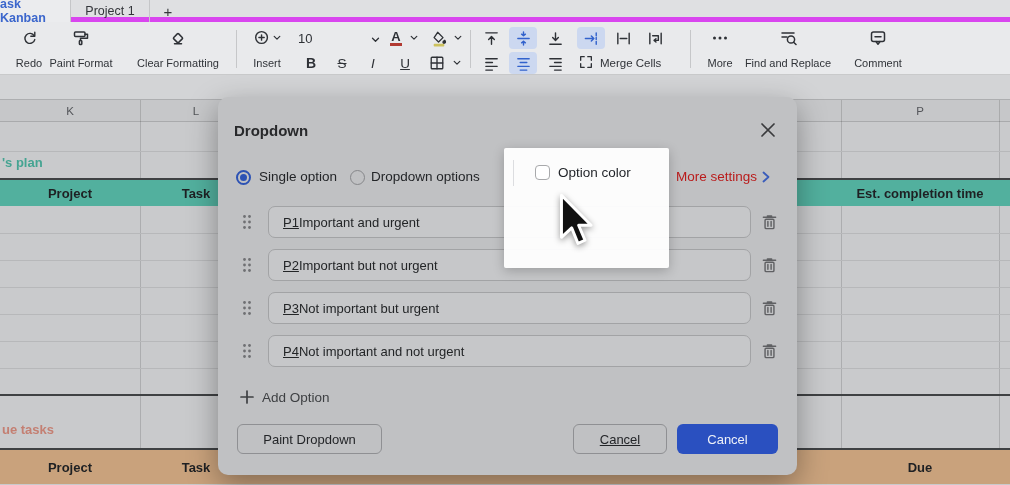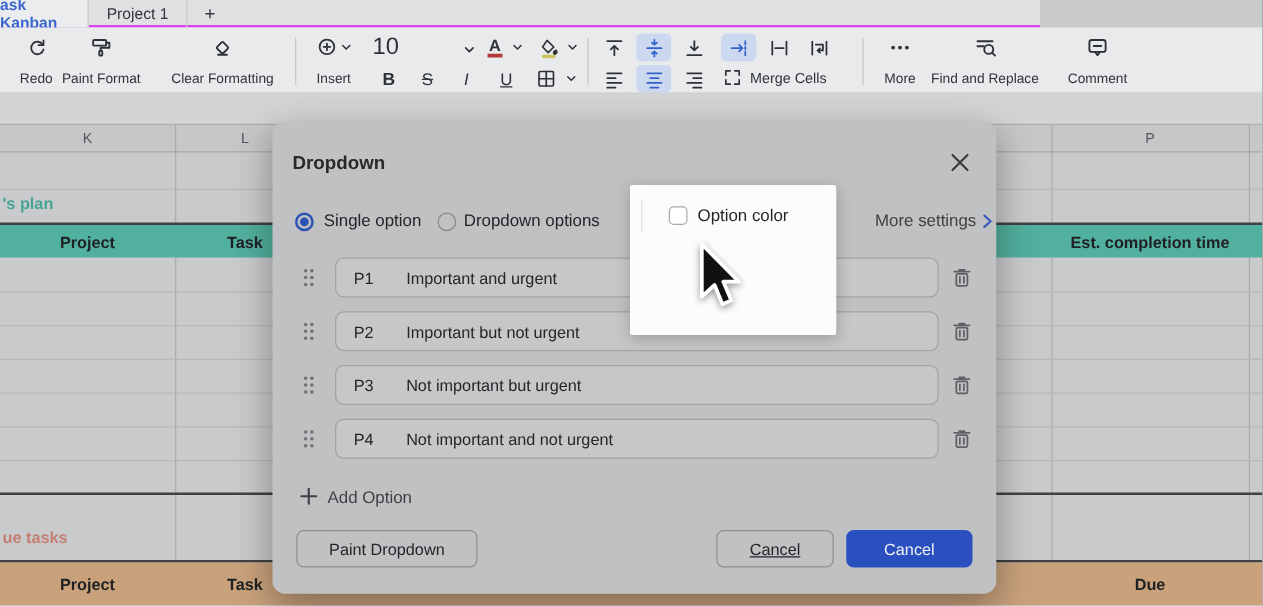--- a/index.html
+++ b/index.html
@@ -1,37 +1,37 @@
 <!DOCTYPE html>
 <html><head>
 <meta charset="utf-8">
 <style>
   html,body{margin:0;padding:0;background:#8f9092;}
   *{box-sizing:border-box;font-family:"Liberation Sans","DejaVu Sans",sans-serif;}
   .screen{position:relative;width:1010px;height:485px;overflow:hidden;background:#c9cacc;}
 
   
-  .tabbar{position:absolute;left:0;top:0;width:832px;height:22px;background:#dfe0e2;border-bottom:2px solid #d946ef;}
+  .tabbar{position:absolute;left:0;top:0;width:1010px;height:22px;background:#dfe0e2;border-bottom:5px solid #d946ef;}
   .tab{position:absolute;top:0;height:22px;display:flex;align-items:center;justify-content:center;font-size:12.5px;color:#33353a;}
   .tab.active{background:#ebecee;color:#3b66cc;font-weight:bold;border-right:1px solid #c5c6c8;}
   .tab.plain{border-right:1px solid #c5c6c8;}
   .tab-add{position:absolute;top:0;height:22px;display:flex;align-items:center;justify-content:center;font-size:15px;color:#35373b;}
 
   
   .toolbar{position:absolute;left:0;top:22px;width:1010px;height:53px;background:#e9eaec;border-bottom:1px solid #c9cacb;}
   .tstack{position:absolute;top:4px;height:46px;display:flex;flex-direction:column;align-items:center;justify-content:space-between;padding:2px 0 3px;}
   .tlabel{font-size:11px;color:#303338;white-space:nowrap;line-height:12px;}
   .ticon{height:19px;display:flex;align-items:center;justify-content:center;gap:2px;}
   .tdiv{position:absolute;top:8px;width:1px;height:38px;background:#c6c7c9;}
   .tbtn{position:absolute;display:flex;align-items:center;justify-content:center;border-radius:4px;font-size:13.5px;color:#2e3136;}
   .tbtn.top{top:5px;height:22px;}
   .tbtn.bot{top:30px;height:22px;}
   .tbtn.on{background:#ccd8f0;color:#3262cc;}
   .tbtn svg{display:block;}
-  .fontsize{position:absolute;top:5px;height:22px;display:flex;align-items:center;font-size:19px;color:#2e3136;}
+  .fontsize{position:absolute;top:5px;height:22px;display:flex;align-items:center;font-size:13px;color:#2e3136;}
   .fontsize .num{flex:0 0 auto;}
   .fontsize .gap{flex:1;}
   .boldbtn{font-weight:bold;font-size:14px;}
   .strike{text-decoration:line-through;}
   .italic{font-style:italic;font-family:"Liberation Serif",serif;}
   .uline{text-decoration:underline;}
   .mergegrp{position:absolute;top:30px;height:22px;display:flex;align-items:center;gap:6px;font-size:11.5px;color:#303338;}
 
   
   .fstrip{position:absolute;left:0;top:75px;width:1010px;height:25px;background:#d3d4d6;border-bottom:1px solid #adaeb0;}
@@ -50,25 +50,25 @@
   
   .dialog{position:absolute;left:218px;top:97px;width:579px;height:378px;background:#c0c1c3;border-radius:10px;box-shadow:0 10px 30px rgba(0,0,0,0.35);z-index:10;}
   .dlg-title{position:absolute;left:16px;top:25px;font-size:15px;font-weight:bold;color:#28292b;}
   .dlg-close{position:absolute;left:540px;top:23px;width:20px;height:20px;display:flex;align-items:center;justify-content:center;cursor:pointer;}
   .typerow{position:absolute;left:0;top:69px;width:579px;height:24px;}
   .radio{position:absolute;top:4px;width:15px;height:15px;border-radius:50%;}
   .radio.sel{border:2px solid #2c52b4;background:transparent;}
   .radio.sel::after{content:"";position:absolute;left:2px;top:2px;width:7px;height:7px;border-radius:50%;background:#2c52b4;}
   .radio.unsel{border:1.5px solid #86878a;}
   .typerow .rlabel{position:absolute;top:3px;font-size:13.5px;color:#232528;white-space:nowrap;}
-  .morelink{position:absolute;left:482px;top:3px;font-size:13.5px;color:#404040;display:flex;align-items:center;gap:5px;white-space:nowrap;cursor:pointer;}
+  .morelink{position:absolute;left:458px;top:3px;font-size:13.5px;color:#b91c1c;display:flex;align-items:center;gap:5px;white-space:nowrap;cursor:pointer;}
   .opt-row{position:absolute;left:0;width:579px;height:32px;}
   .opt-handle{position:absolute;left:24px;top:8px;width:10px;height:16px;}
   .opt-input{position:absolute;left:50px;top:0;width:483px;height:32px;border:1px solid #a2a3a5;border-radius:7px;background:#c6c7c9;display:flex;align-items:center;padding-left:14px;font-size:13px;color:#232527;}
-  .opt-input .tag{margin-right:26px;}
+  .opt-input .tag{margin-right:0;text-decoration:underline;}
   .opt-trash{position:absolute;left:543px;top:7px;width:17px;height:18px;cursor:pointer;}
   .addopt{position:absolute;left:22px;top:290px;height:20px;display:flex;align-items:center;gap:8px;font-size:13.5px;color:#3e4043;cursor:pointer;}
   .btn{position:absolute;top:327px;height:30px;border-radius:6px;display:flex;align-items:center;justify-content:center;font-size:13px;cursor:pointer;}
   .btn.ghost{border:1px solid #8f9093;color:#232528;background:transparent;}
   .btn.primary{background:#2a50c0;color:#eef1f8;border:none;}
 
   
   .spotlight{position:absolute;left:504px;top:148px;width:165px;height:120px;background:rgba(255,255,255,0.95);border-radius:2px;box-shadow:0 3px 12px rgba(0,0,0,0.22);z-index:50;}
   .spot-div{position:absolute;left:9px;top:12px;width:1px;height:26px;background:#dcdde0;}
   .spot-check{position:absolute;left:31px;top:17px;width:15px;height:15px;border:1.5px solid #a8a9ab;border-radius:4px;background:#fff;cursor:pointer;}

